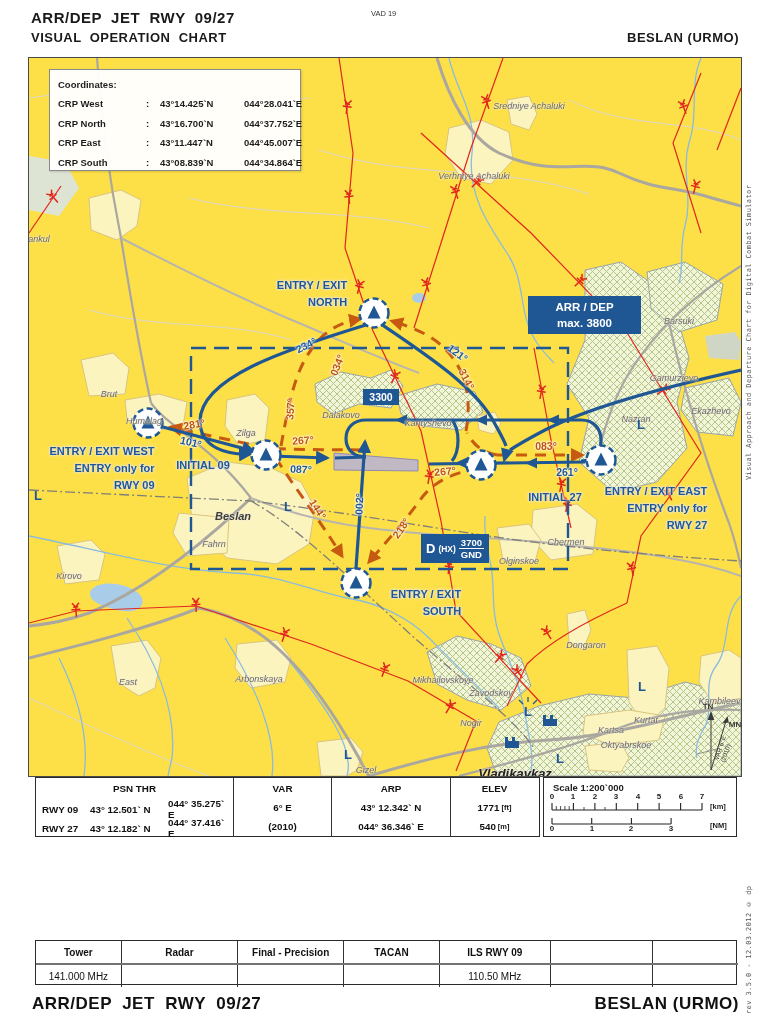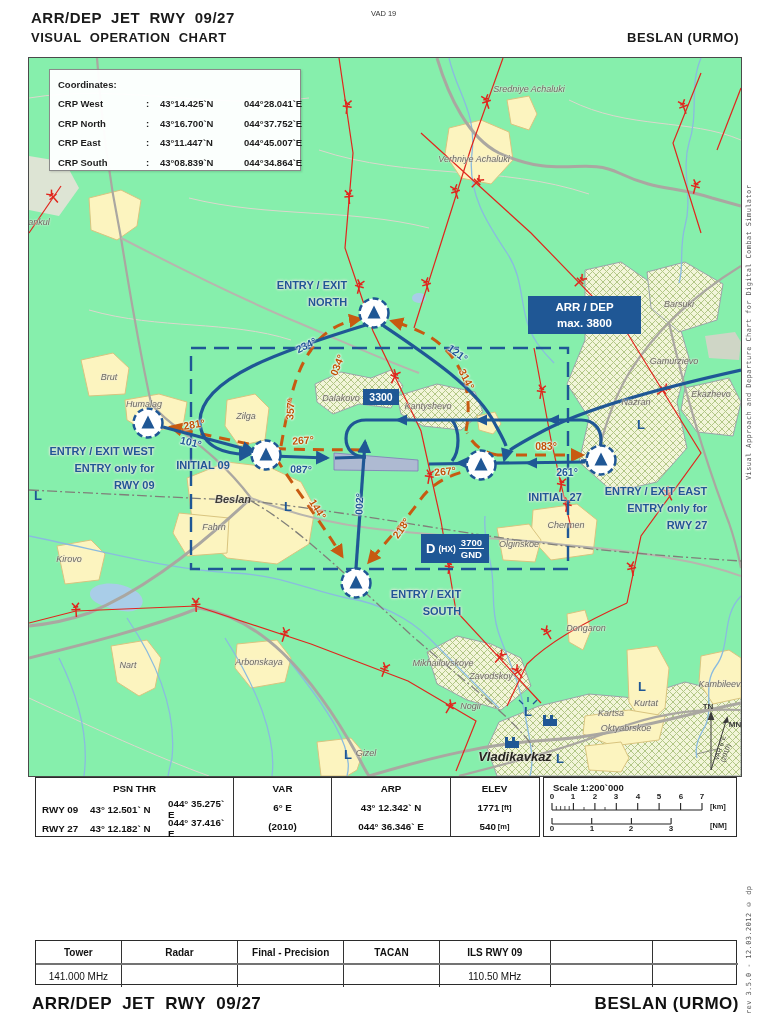--- a/index.html
+++ b/index.html
@@ -4,25 +4,25 @@
 <style>
   html,body{margin:0;padding:0;background:#fff;}
   .page{position:relative;width:768px;height:1024px;background:#fff;overflow:hidden;
         font-family:"Liberation Sans",sans-serif;color:#1d1d1d;}
   .abs{position:absolute;}
   
   .h1{font-weight:bold;font-size:15px;letter-spacing:.5px;white-space:pre;color:#1a1a1a;}
   .h2{font-weight:bold;font-size:13px;letter-spacing:.5px;white-space:pre;color:#1a1a1a;}
   .code{font-size:7.5px;color:#333;}
   
-  .map{left:28px;top:57px;width:712px;height:718px;background:#86efac;border:1.5px solid #4a4a4a;
+  .map{left:28px;top:57px;width:712px;height:718px;background:#fde047;border:1.5px solid #4a4a4a;
        overflow:hidden;box-sizing:content-box;}
   .map svg{position:absolute;left:0;top:0;}
   .town-label{position:absolute;transform:translate(-50%,-50%);font-style:italic;color:#6e6b62;
-      font-size:9px;white-space:nowrap;text-shadow:0 0 2px #eae7e1,0 0 2px #eae7e1;}
+      font-size:9px;white-space:nowrap;text-shadow:0 0 2px #eae7e1,0 0 2px #eae7e1;margin-top:17px;}
   .city-label{font-weight:bold;color:#3f3d37;font-size:11px;}
   .big-city{font-size:13px;color:#26241f;}
   .hdg{position:absolute;font-weight:bold;font-size:10.5px;white-space:nowrap;
       text-shadow:0 0 2px #fff,0 0 2px #fff,0 0 3px #fff;}
   .hdg.b{color:#1f5795;} .hdg.o{color:#c05409;}
   .elabel{position:absolute;transform:translate(-50%,-50%);text-align:right;font-weight:bold;
       color:#1f5795;font-size:11px;line-height:17px;white-space:nowrap;
       text-shadow:0 0 2px #eae7e1,0 0 3px #eae7e1,0 0 3px #eae7e1;}
   .bluebox{position:absolute;background:#1f5795;color:#fff;font-weight:bold;
       display:flex;align-items:center;justify-content:center;}
@@ -368,21 +368,21 @@
       </span>
     </div>
 
     <span class="town-label" style="left:10px;top:164px">ankul</span>
     <span class="town-label" style="left:80px;top:319px">Brut</span>
     <span class="town-label" style="left:115px;top:346px">Humalag</span>
     <span class="town-label" style="left:217px;top:358px">Zilga</span>
     <span class="town-label city-label" style="left:204px;top:441px">Beslan</span>
     <span class="town-label" style="left:185px;top:469px">Fahrn</span>
     <span class="town-label" style="left:40px;top:501px">Kirovo</span>
-    <span class="town-label" style="left:99px;top:607px">Nart</span>
+    <span class="town-label" style="left:99px;top:607px">East</span>
     <span class="town-label" style="left:230px;top:604px">Arbonskaya</span>
     <span class="town-label" style="left:500px;top:31px">Sredniye Achaluki</span>
     <span class="town-label" style="left:445px;top:101px">Verhniye Achaluki</span>
     <span class="town-label" style="left:312px;top:340px">Dalakovo</span>
     <span class="town-label" style="left:399px;top:348px">Kantyshevo</span>
     <span class="town-label" style="left:537px;top:467px">Chermen</span>
     <span class="town-label" style="left:490px;top:486px">Olginskoe</span>
     <span class="town-label" style="left:557px;top:570px">Dongaron</span>
     <span class="town-label" style="left:414px;top:605px">Mikhailovskoye</span>
     <span class="town-label" style="left:462px;top:618px">Zavodskoy</span>

